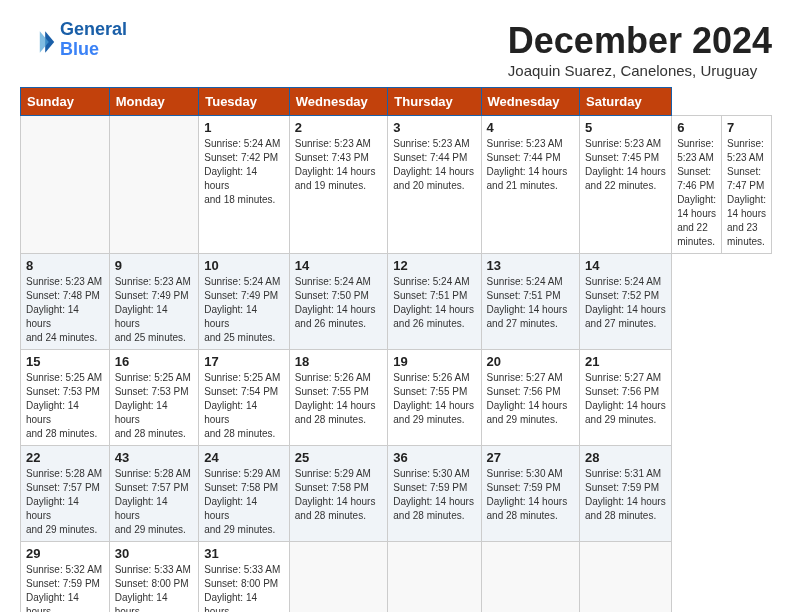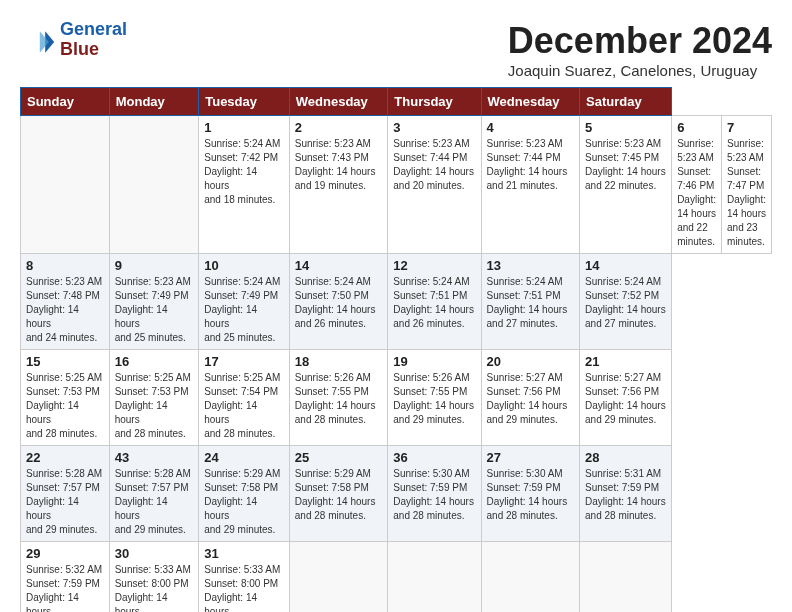--- a/index.html
+++ b/index.html
@@ -40,21 +40,21 @@
     }
     .subtitle {
       font-size: 15px;
       color: #333;
     }
     table {
       width: 100%;
       border-collapse: collapse;
     }
     thead tr {
-      background-color: #7f1d1d;
+      background-color: #c2410c;
       color: #fff;
     }
     thead th {
       padding: 6px 6px;
       font-size: 13px;
       font-weight: bold;
       text-align: left;
       border: 1px solid #1a5fa8;
     }
     tbody tr {
@@ -91,21 +91,21 @@
 <body>
 
 <div class="header">
   <div class="logo">
     <svg class="logo-icon" viewBox="0 0 40 40">
       <polygon points="28,8 38,20 28,32" fill="#1a5fa8"></polygon>
       <polygon points="22,8 32,20 22,32" fill="#4a9fd4" opacity="0.7"></polygon>
     </svg>
     <div class="logo-text">
       <div><span>General</span></div>
-      <div><span style="color:#7f1d1d">Blue</span></div>
+      <div><span style="color:#3b82f6">Blue</span></div>
     </div>
   </div>
   <div class="title-block">
     <div class="month-title">December 2024</div>
     <div class="subtitle">Joaquin Suarez, Canelones, Uruguay</div>
   </div>
 </div>
 
 <table>
   <thead>

